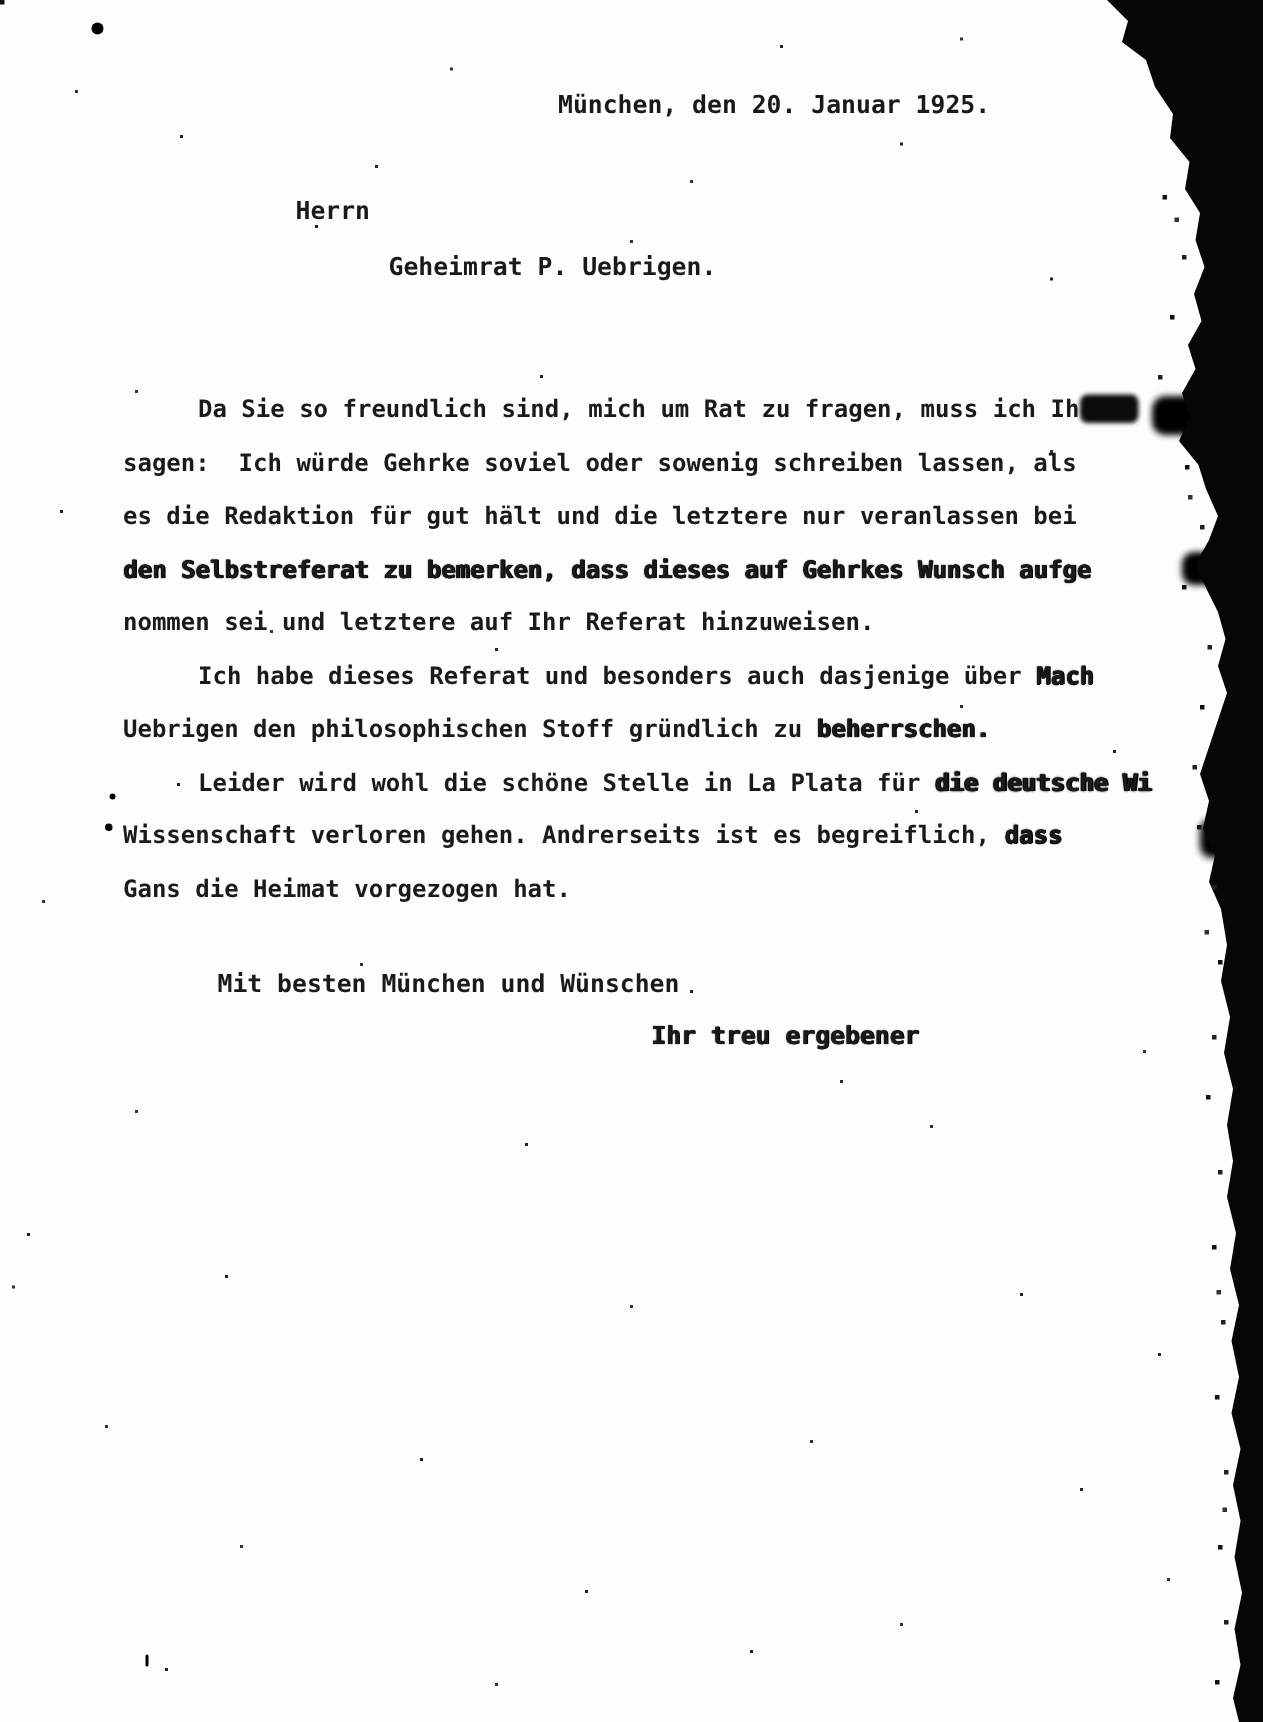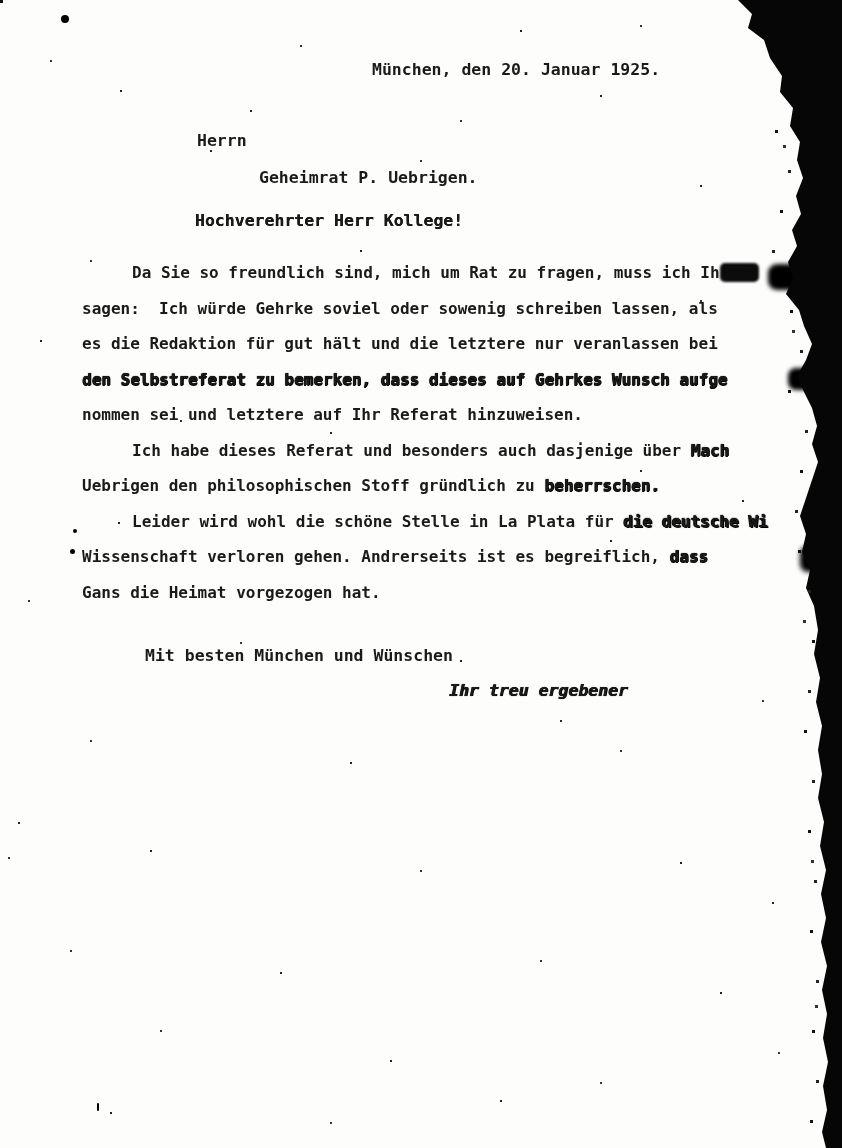--- a/index.html
+++ b/index.html
@@ -21,21 +21,21 @@
   .tw-line.indent{padding-left:50px;}
   .seg-normal{}
   .seg-heavy{text-shadow:0 0 1px #000,0.8px 0 0 #000,0 0.6px 0 #000;}
   .seg-smear{text-shadow:0 0 1.5px #000,1px 0.5px 0 #000,-0.5px 0 0.5px #000;margin-top:10px;}
   .seg-blob{background:#0c0c0c;color:#0c0c0c;border-radius:5px;padding:0 5px;filter:blur(1.3px);}
   .dateline{left:360px;top:62px;}
   .recipient1{left:185px;top:133px;}
   .recipient2{left:247px;top:170px;}
   .salutation{left:183px;top:213px;text-shadow:0 0 0.6px #000;}
   .closing{left:133px;top:648px;}
-  .signature{left:437px;top:683px;text-shadow:0 0 0.8px #000,0.7px 0 0 #000;font-style:italic;}
+  .signature{left:422px;top:683px;text-shadow:0 0 0.8px #000,0.7px 0 0 #000;}
   
   .edge-band{
     position:absolute;inset:0;background:#060606;pointer-events:none;
     clip-path:polygon(
       842px 0,738px 0,752px 14px,748px 28px,764px 40px,770px 58px,782px 76px,
       780px 92px,793px 108px,790px 126px,800px 142px,797px 160px,803px 178px,
       796px 196px,801px 214px,792px 230px,797px 246px,788px 262px,793px 278px,
       786px 294px,799px 310px,804px 326px,812px 344px,806px 360px,797px 376px,
       804px 392px,812px 408px,817px 426px,812px 444px,818px 462px,812px 480px,
       806px 498px,800px 516px,806px 534px,802px 552px,810px 570px,806px 588px,
@@ -88,21 +88,20 @@
 
 <div class="page">
 
   <div class="speckles"></div>
 
   <div class="tw abs dateline">München, den 20. Januar 1925.</div>
 
   <div class="tw abs recipient1">Herrn</div>
   <div class="tw abs recipient2">Geheimrat P. Uebrigen.</div>
 
-  <div class="tw abs salutation">Hochverehrter Herr Kollege!</div>
 
   <div class="letter-body">
       <div class="tw-line indent"><span class="seg-normal">Da Sie so freundlich sind, mich um Rat zu fragen, muss ich Ih</span><span class="seg-blob">nen</span></div>
       <div class="tw-line"><span class="seg-normal">sagen:  Ich würde Gehrke soviel oder sowenig schreiben lassen, als</span></div>
       <div class="tw-line"><span class="seg-normal">es die Redaktion für gut hält und die letztere nur veranlassen bei</span></div>
       <div class="tw-line"><span class="seg-heavy">den Selbstreferat zu bemerken, dass dieses auf Gehrkes Wunsch aufge</span></div>
       <div class="tw-line"><span class="seg-normal">nommen sei und letztere auf Ihr Referat hinzuweisen.</span></div>
       <div class="tw-line indent"><span class="seg-normal">Ich habe dieses Referat und besonders auch dasjenige über </span><span class="seg-heavy">Mach</span></div>
       <div class="tw-line"><span class="seg-normal">Uebrigen den philosophischen Stoff gründlich zu </span><span class="seg-heavy">beherrschen.</span></div>
       <div class="tw-line indent"><span class="seg-normal">Leider wird wohl die schöne Stelle in La Plata für </span><span class="seg-smear">die deutsche Wi</span></div>

